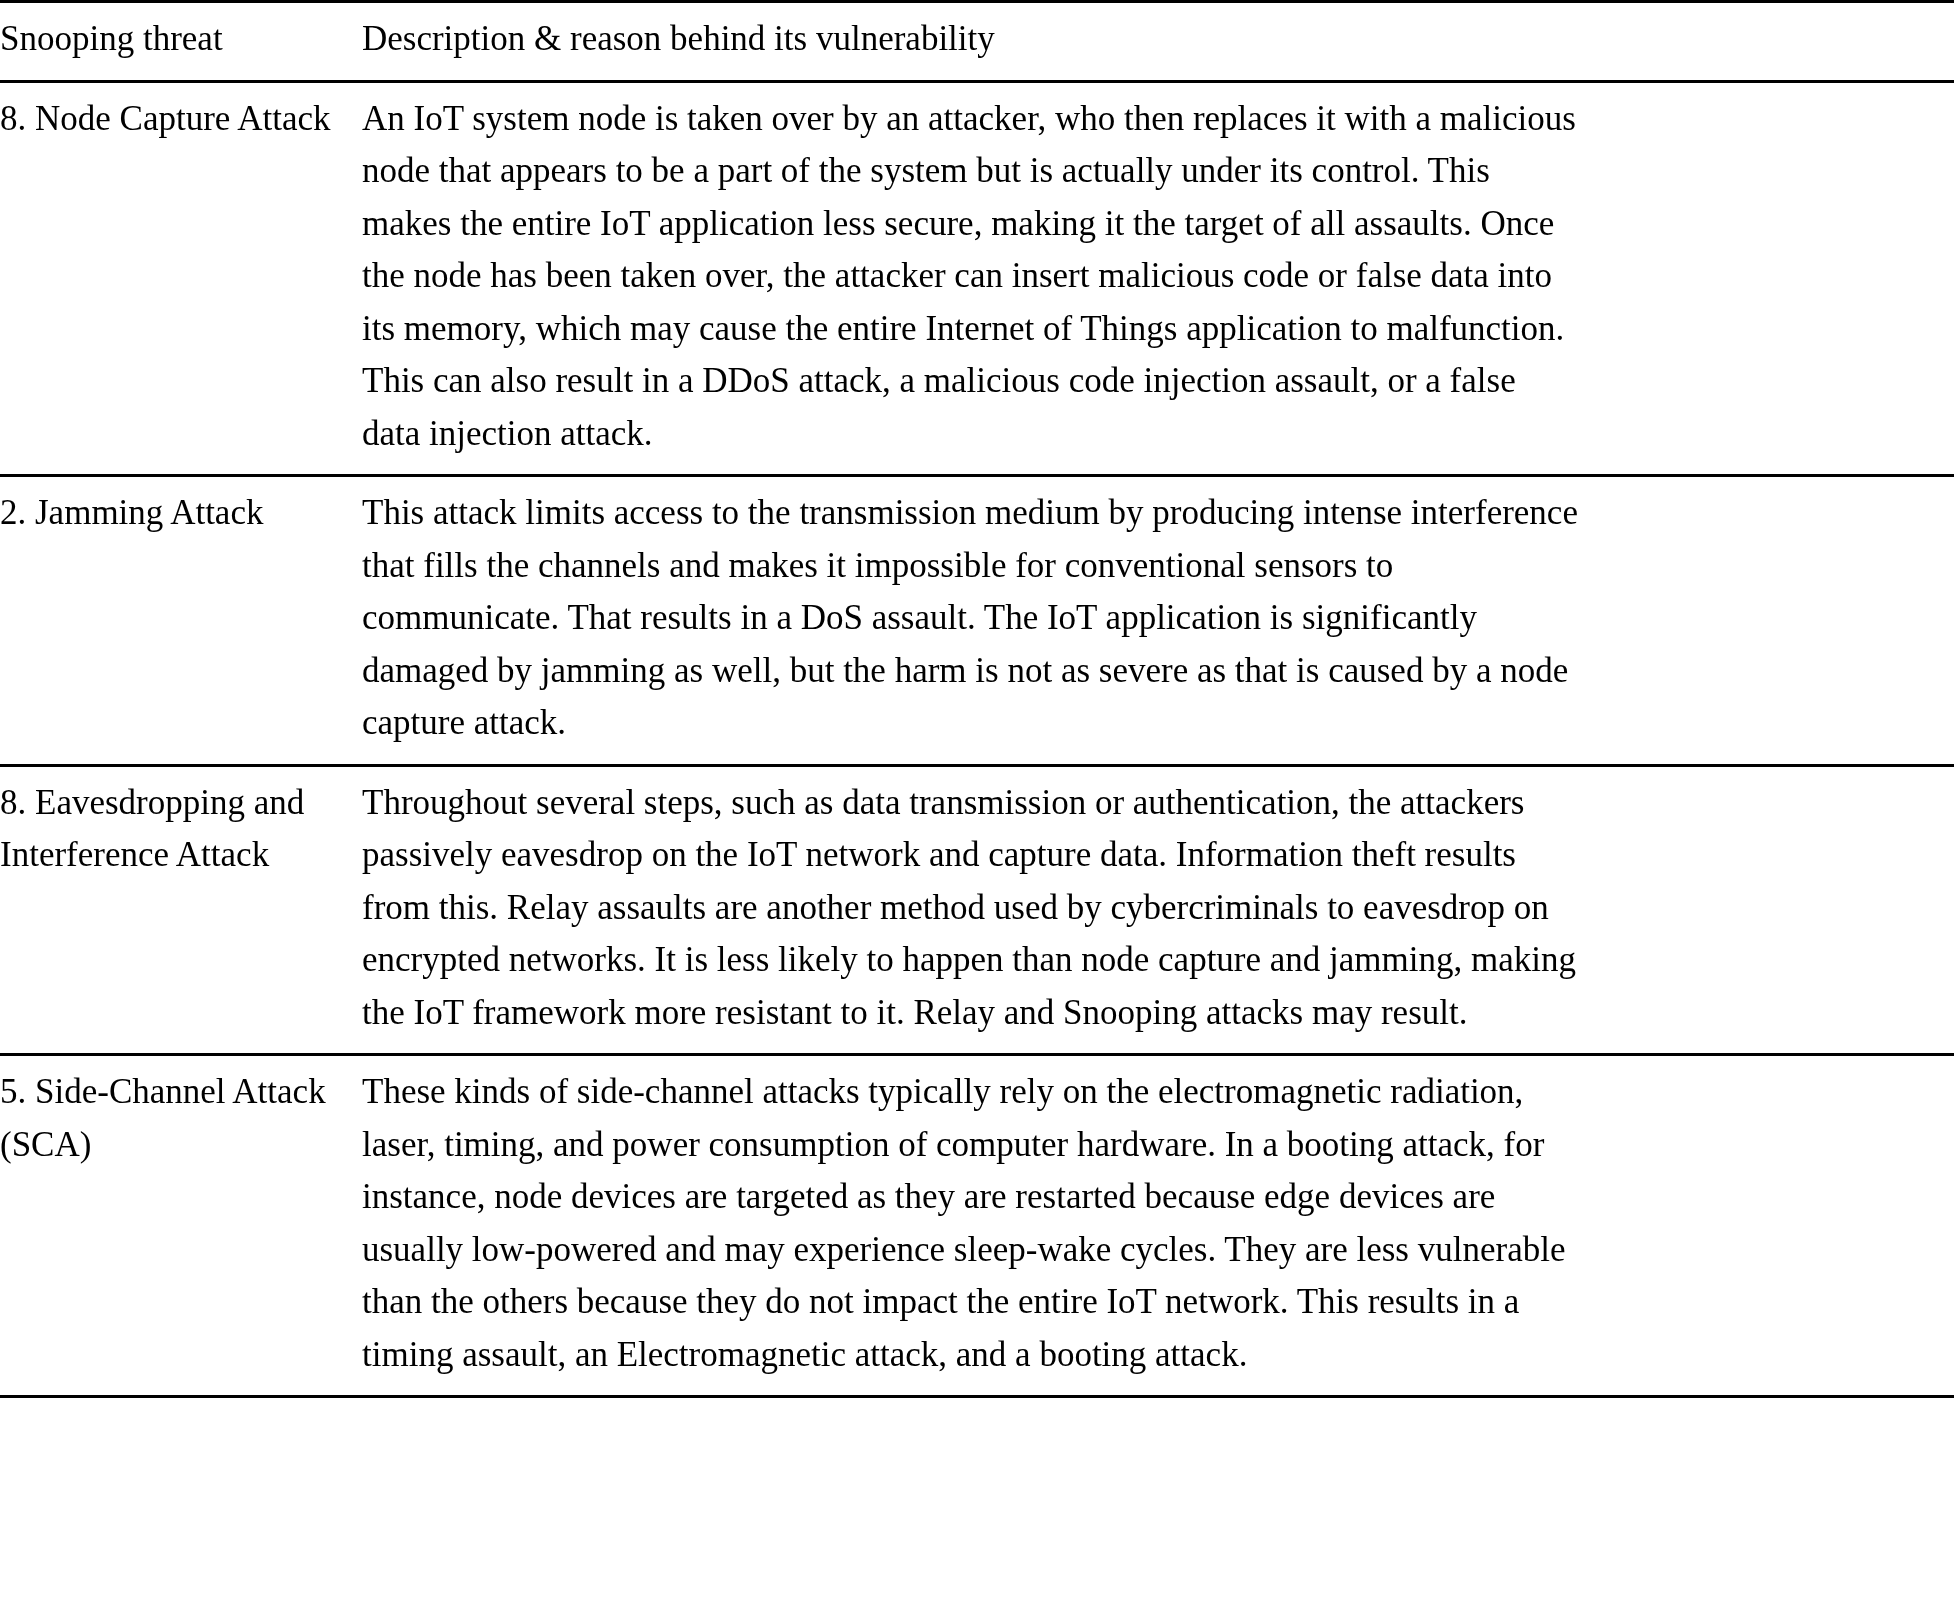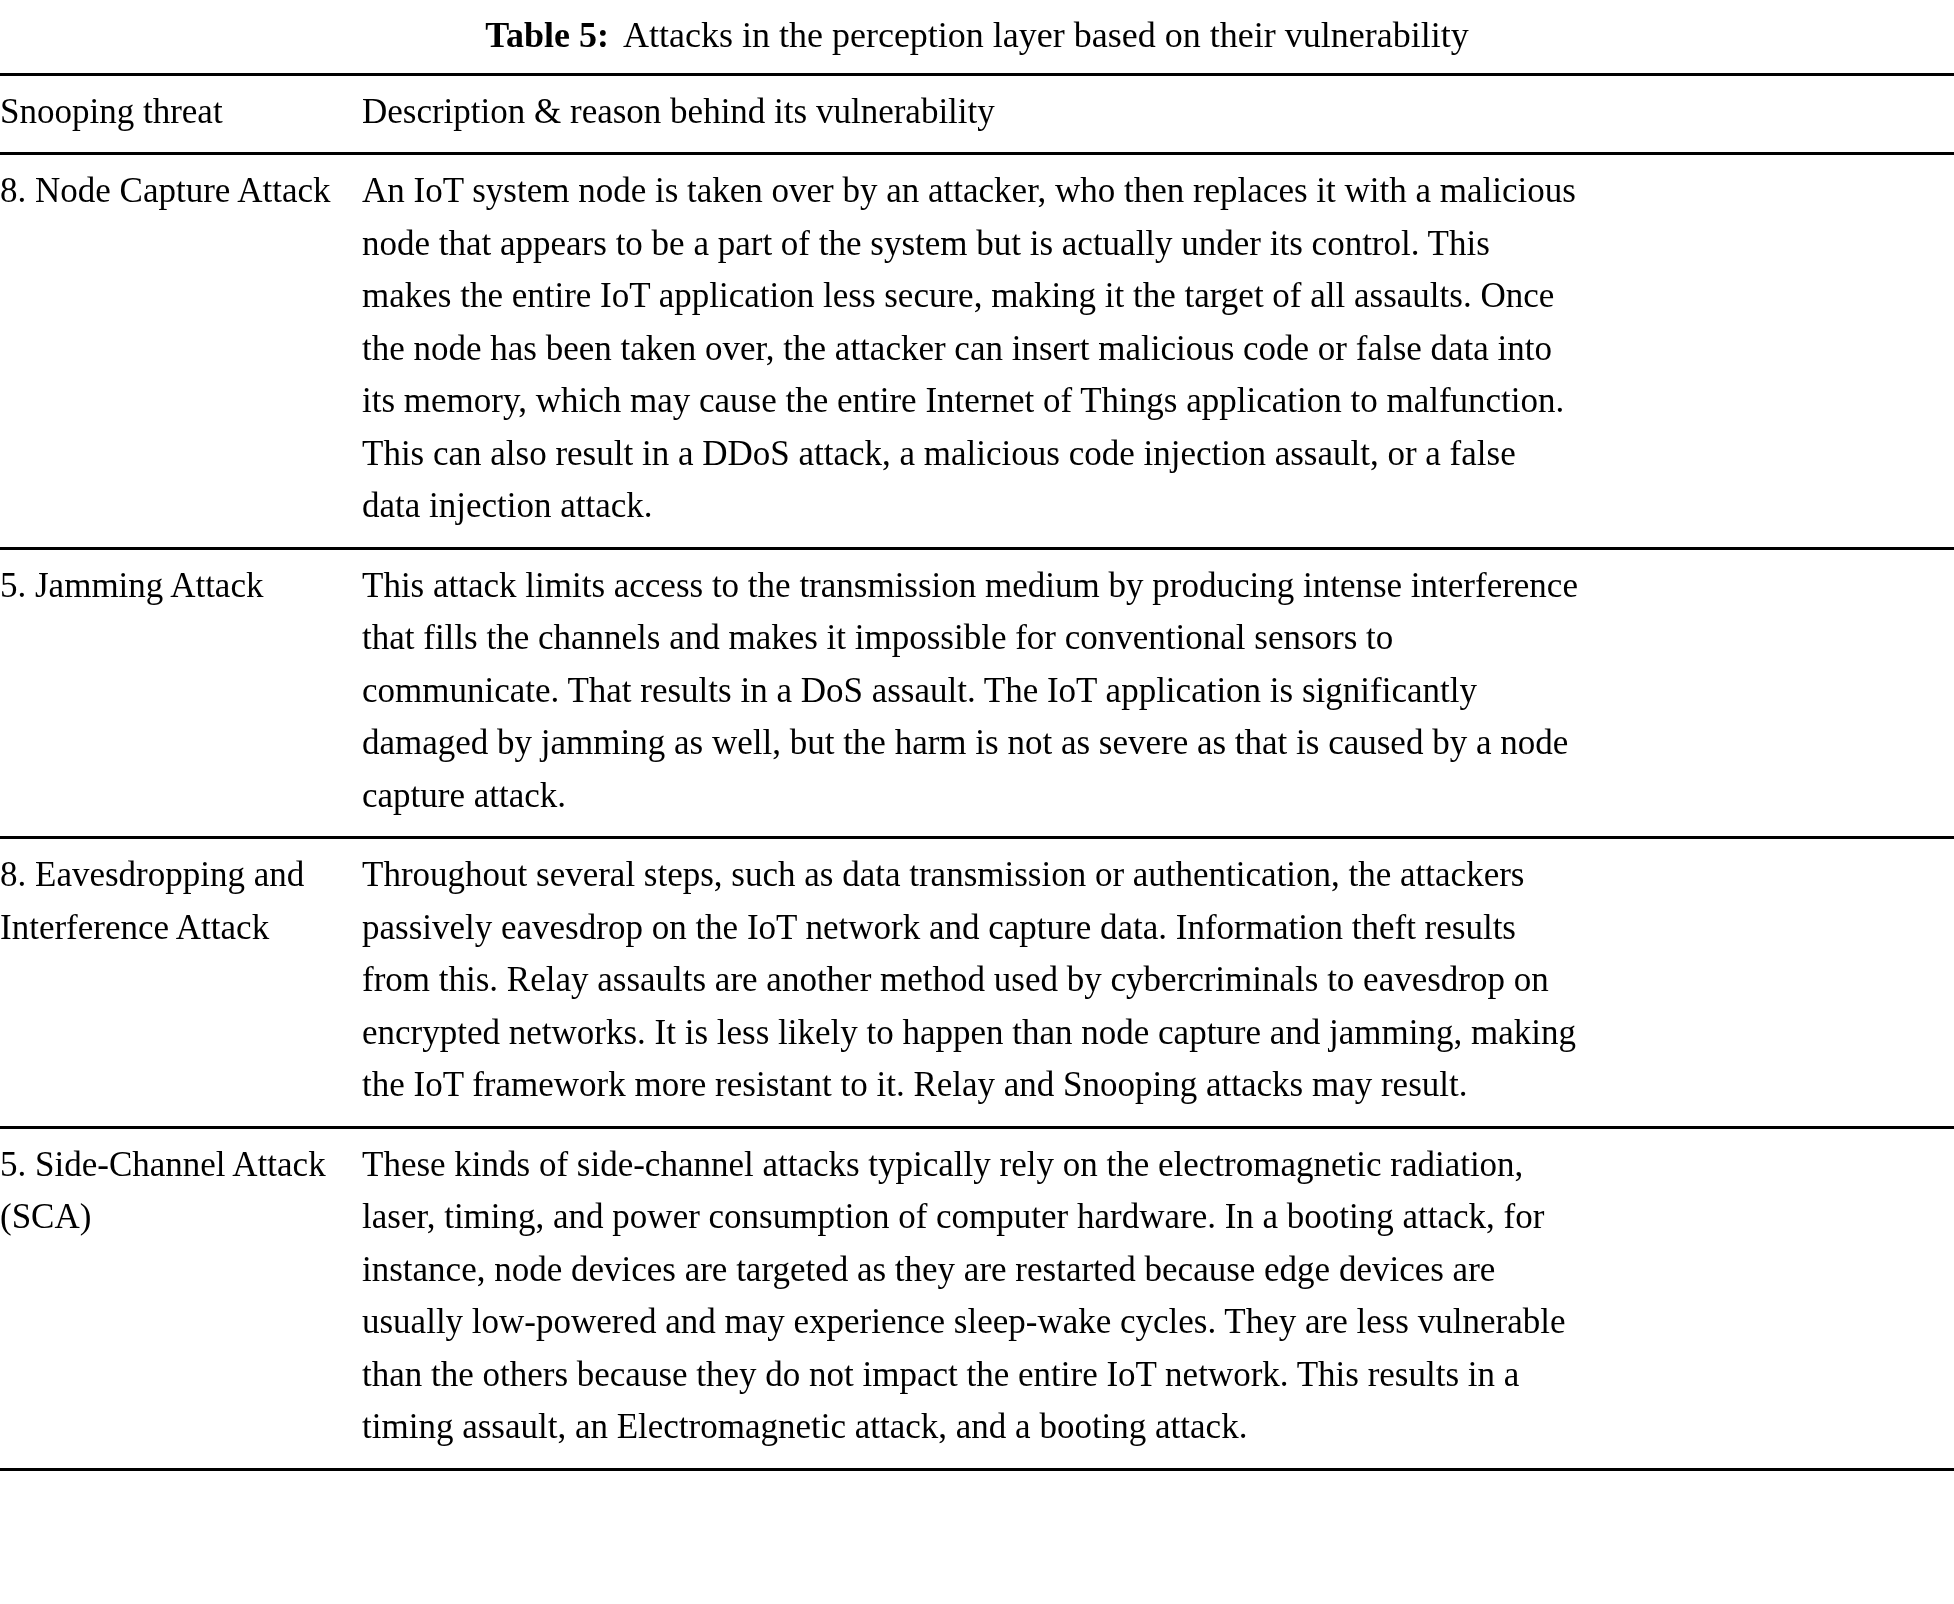--- a/index.html
+++ b/index.html
@@ -59,23 +59,20 @@
   th.desc-h .desc-text {
     max-width: 1218px;
     font-family: Liberation Serif, serif;
   }
 </style>
 </head>
 <body>
 
 <div class="page">
 
-  <div class="caption">
-    <span class="caption-label">Table 5:</span><span class="caption-text">Attacks in the perception layer based on their vulnerability</span>
-  </div>
 
   <table class="attacks">
     <colgroup>
       <col class="c-threat">
       <col class="c-desc">
     </colgroup>
     <thead>
       <tr>
         <th class="threat-h">Snooping threat</th>
         <th class="desc-h">
@@ -84,21 +81,21 @@
       </tr>
     </thead>
     <tbody>
       <tr>
         <td class="threat-cell">8. Node Capture Attack</td>
         <td class="desc-cell">
           <div class="desc-text">An IoT system node is taken over by an attacker, who then replaces it with a malicious node that appears to be a part of the system but is actually under its control. This makes the entire IoT application less secure, making it the target of all assaults. Once the node has been taken over, the attacker can insert malicious code or false data into its memory, which may cause the entire Internet of Things application to malfunction. This can also result in a DDoS attack, a malicious code injection assault, or a false data injection attack.</div>
         </td>
       </tr>
       <tr>
-        <td class="threat-cell">5. Jamming Attack</td>
+        <td class="threat-cell">2. Jamming Attack</td>
         <td class="desc-cell">
           <div class="desc-text">This attack limits access to the transmission medium by producing intense interference that fills the channels and makes it impossible for conventional sensors to communicate. That results in a DoS assault. The IoT application is significantly damaged by jamming as well, but the harm is not as severe as that is caused by a node capture attack.</div>
         </td>
       </tr>
       <tr>
         <td class="threat-cell">8. Eavesdropping and Interference Attack</td>
         <td class="desc-cell">
           <div class="desc-text">Throughout several steps, such as data transmission or authentication, the attackers passively eavesdrop on the IoT network and capture data. Information theft results from this. Relay assaults are another method used by cybercriminals to eavesdrop on encrypted networks. It is less likely to happen than node capture and jamming, making the IoT framework more resistant to it. Relay and Snooping attacks may result.</div>
         </td>
       </tr>

